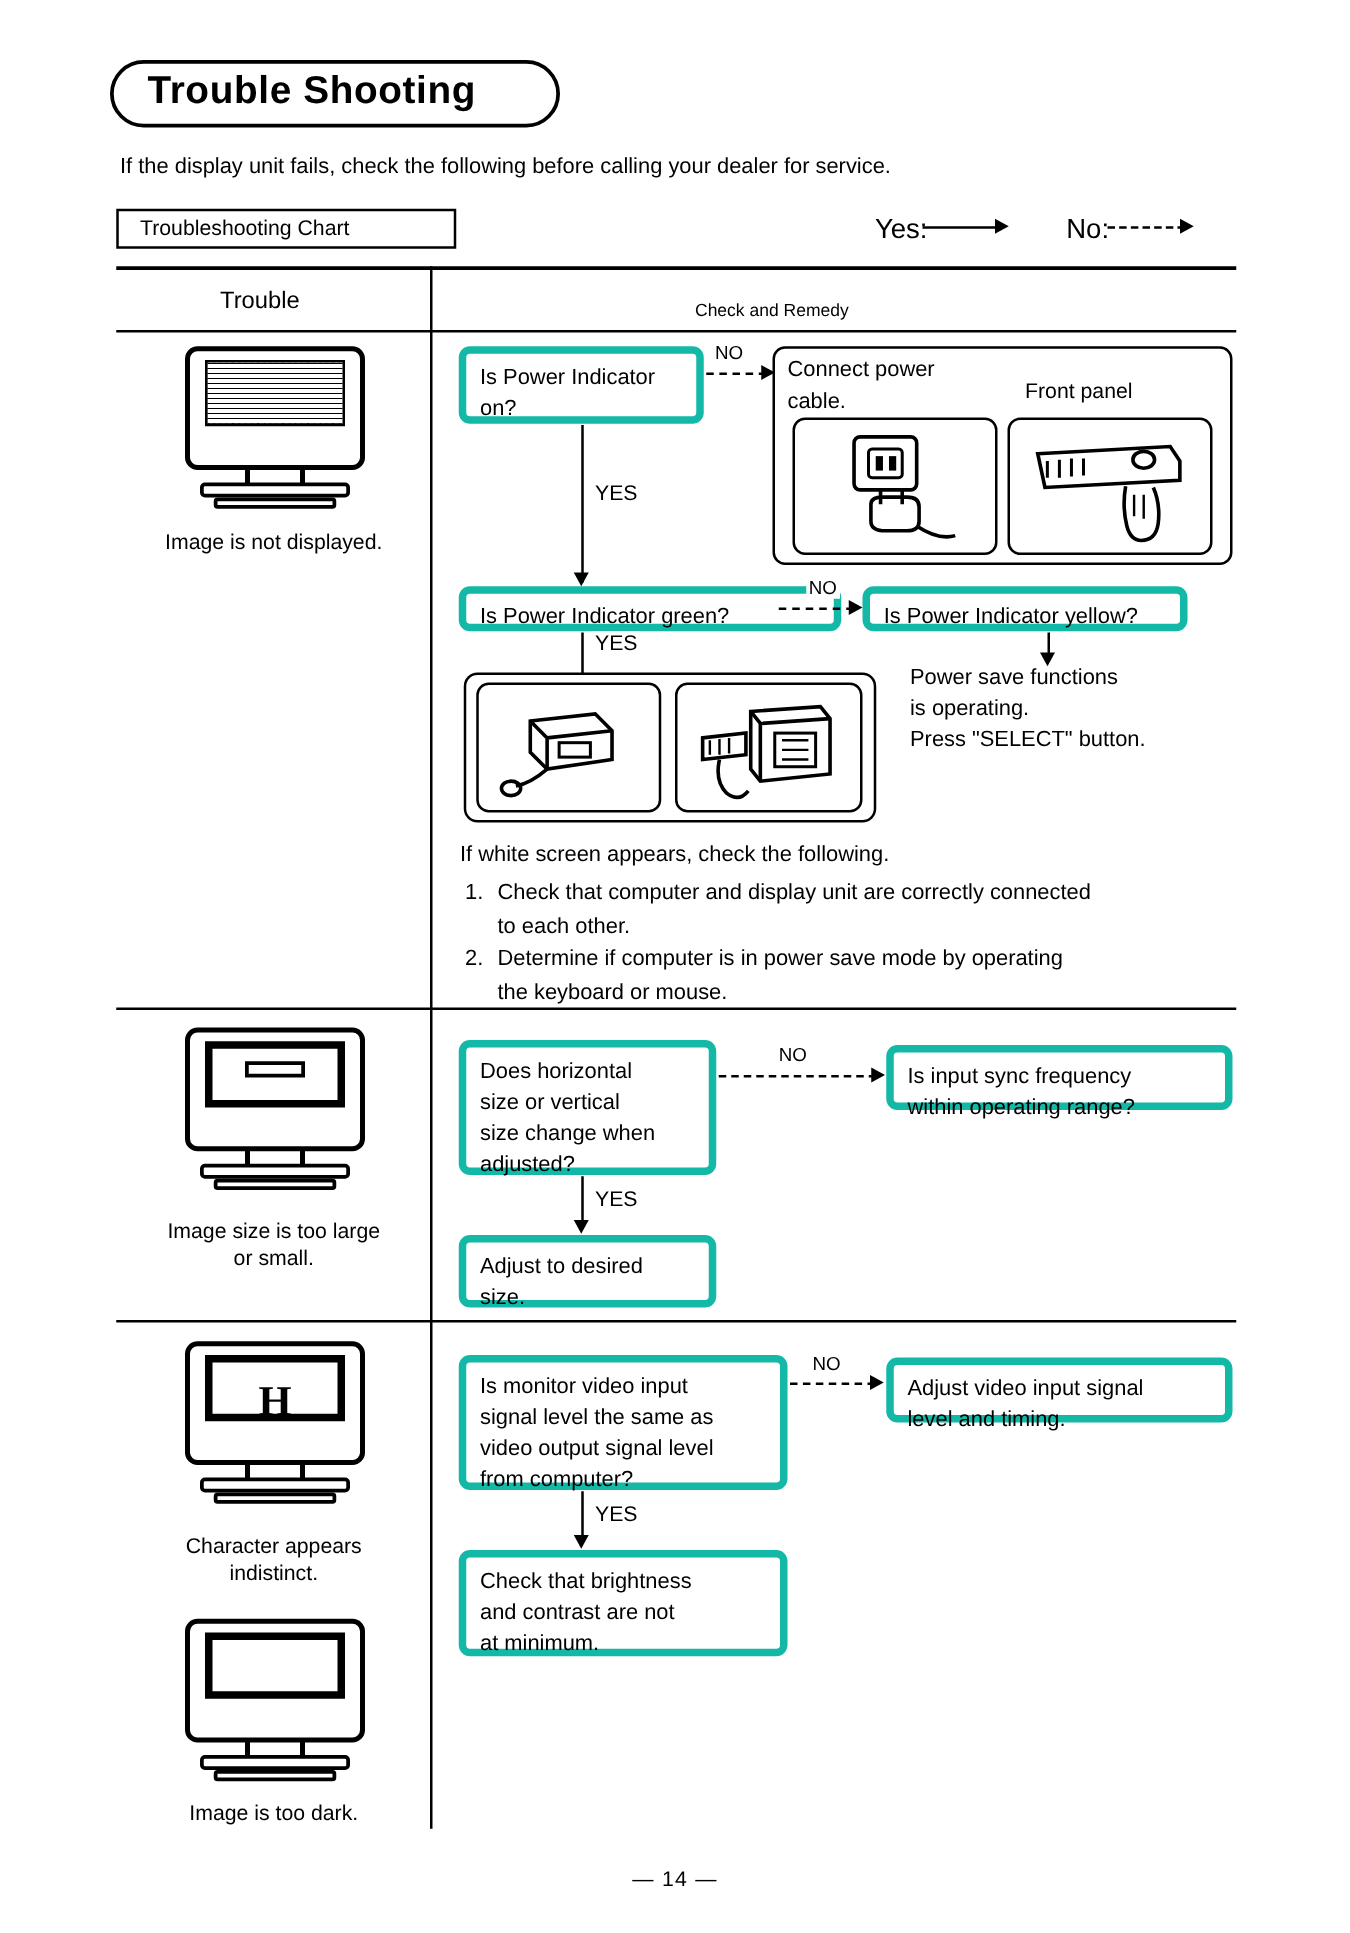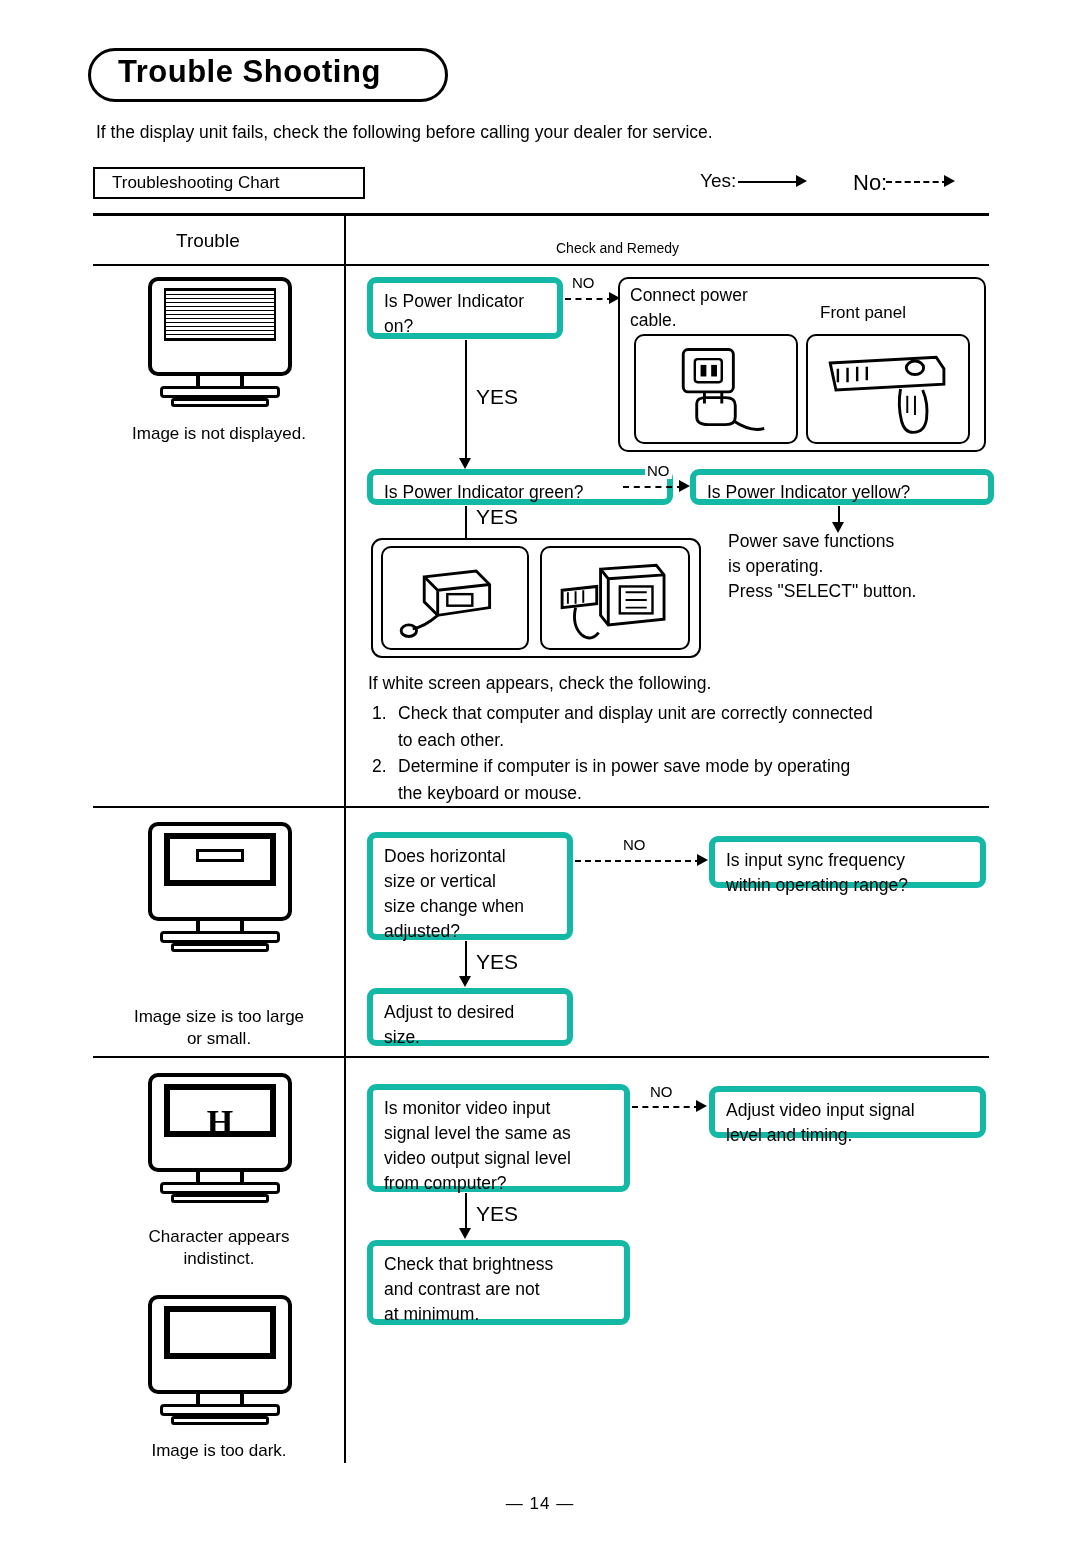--- a/index.html
+++ b/index.html
@@ -78,21 +78,21 @@
     top: 173px;
     font-size: 17px;
     white-space: nowrap;
   }
 
   
   .legend-yes-text {
     position: absolute;
     left: 700px;
     top: 170px;
-    font-size: 19px;
+    font-size: 22px;
   }
   .legend-yes-line {
     position: absolute;
     left: 738px;
     top: 181px;
     width: 62px;
     height: 0;
     border-top: 2px solid #000;
   }
   .legend-yes-arrow {
@@ -179,21 +179,21 @@
   
   .cap {
     position: absolute;
     text-align: center;
     font-size: 17px;
     line-height: 22px;
     width: 250px;
     left: 94px;
   }
   .cap-1 { top: 423px; }
-  .cap-2 { top: 974px; margin-top: 32px; }
+  .cap-2 { top: 974px; }
   .cap-3 { top: 1226px; }
   .cap-4 { top: 1440px; }
 
   
   .mon {
     position: absolute;
   }
   .mon .case {
     position: absolute;
     left: 0; top: 0;
@@ -298,21 +298,21 @@
     box-sizing: border-box;
     background: #fff;
   }
 
   .lbl {
     position: absolute;
     font-size: 15px;
     background: #fff;
     padding: 0 2px;
   }
-  .lbl-yes { font-size: 21px; }
+  .lbl-yes { font-size: 17px; }
   .line-v {
     position: absolute;
     width: 0;
     border-left: 2px solid #000;
   }
   .dash-h {
     position: absolute;
     height: 0;
     border-top: 2px dashed #000;
   }
@@ -437,21 +437,21 @@
 
   <div class="line-v" style="left:465px; top:340px; height:126px;"></div>
   <div class="arr-d" style="left:459px; top:458px;"></div>
   <div class="lbl lbl-yes" style="left:474px; top:385px;">YES</div>
 
   <div class="fbox" style="left:367px; top:469px; width:306px; height:36px; padding-top:5px;">Is Power Indicator green?</div>
   <div class="dash-h" style="left:623px; top:486px; width:60px;"></div>
   <div class="arr-r" style="left:679px; top:480px;"></div>
   <div class="lbl" style="left:645px; top:462px;">NO</div>
 
-  <div class="fbox" style="left:690px; top:469px; width:304px; height:36px; padding-top:5px;">Is Power Indicator yellow?</div>
+  <div class="fbox" style="left:690px; top:469px; width:260px; height:36px; padding-top:5px;">Is Power Indicator yellow?</div>
   <div class="line-v" style="left:838px; top:506px; height:22px;"></div>
   <div class="arr-d" style="left:832px; top:522px;"></div>
   <div style="position:absolute; left:728px; top:529px; font-size:17.5px; line-height:25px; white-space:pre-line;">Power save functions
 is operating.
 Press "SELECT" button.</div>
 
   <div class="line-v" style="left:465px; top:506px; height:38px;"></div>
   <div class="lbl lbl-yes" style="left:474px; top:505px;">YES</div>
 
   <div class="outline-group" style="left:371px; top:538px; width:330px; height:120px;"></div>

